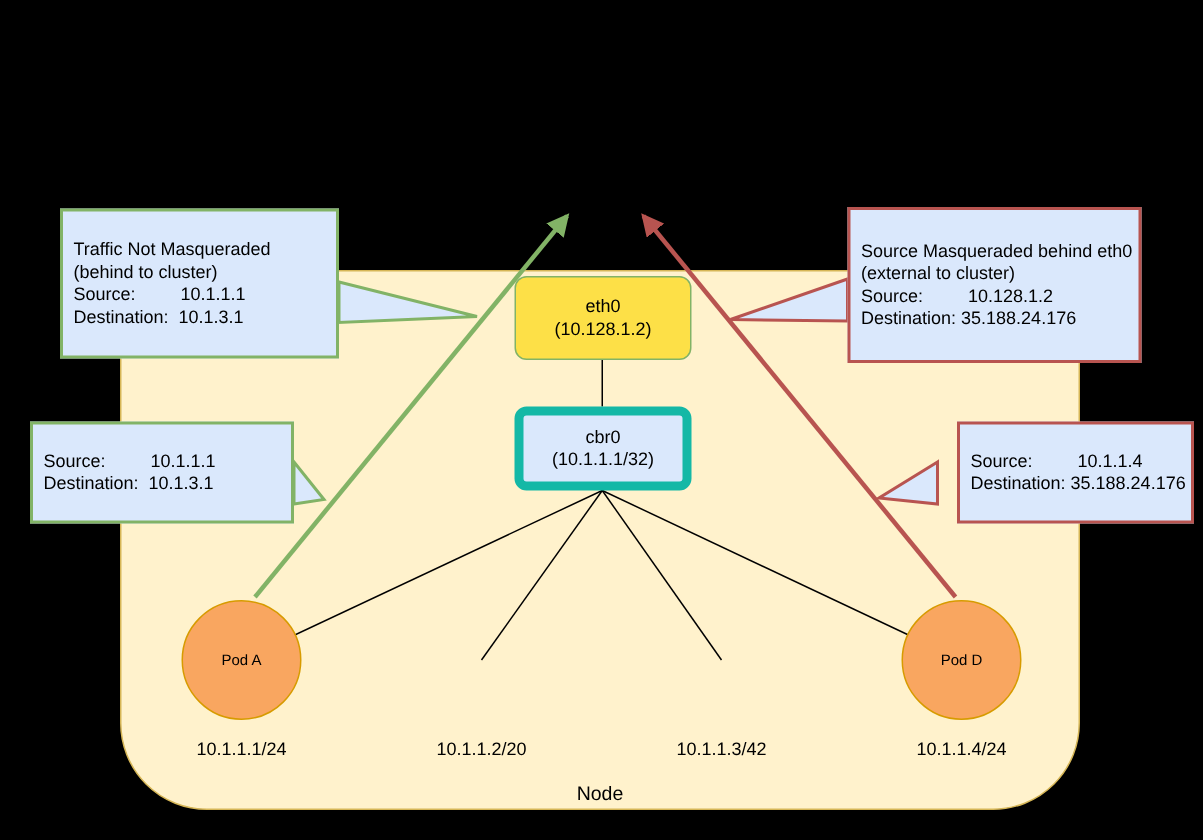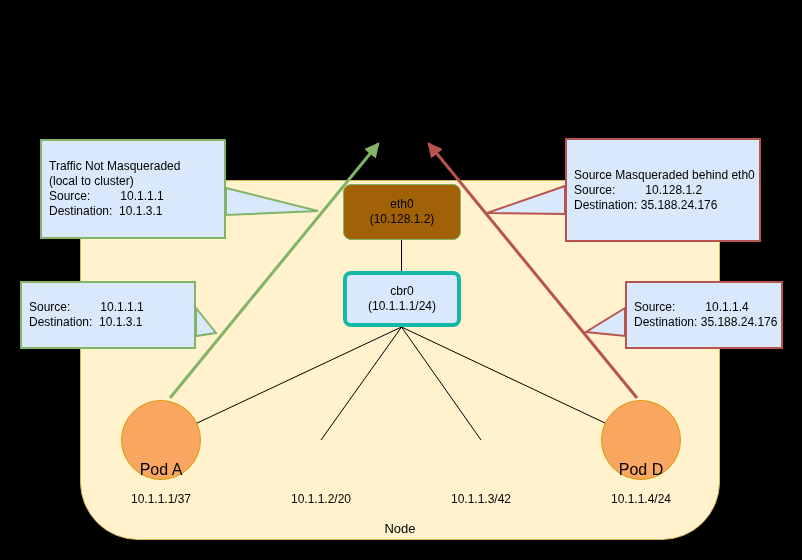--- a/index.html
+++ b/index.html
@@ -9,45 +9,45 @@
   .layer { position:absolute; left:0; top:0; width:802px; height:560px; pointer-events:none; }
   .layer.lines  { z-index:2; }
   .layer.arrows { z-index:4; }
 
   .node-box { position:absolute; left:80px; top:180px; width:640px; height:360px;
               background:#FFF2CC; border:1px solid #D6B656; border-radius:58px; z-index:1; }
 
   .iface { position:absolute; width:118px; height:56px; border-radius:8px;
            display:flex; flex-direction:column; align-items:center; justify-content:center;
            font-size:12px; line-height:15px; color:#000; z-index:3; text-align:center; }
-  .eth0 { left:343px; top:184px; background:#a16207; border:1px solid #82B366; }
-  .cbr0 { left:343px; top:271px; background:#DAE8FC; border:4px solid #14b8a6; }
+  .eth0 { left:343px; top:184px; background:#fde047; border:1px solid #82B366; }
+  .cbr0 { left:343px; top:271px; background:#DAE8FC; border:6px solid #14b8a6; }
 
   .pod { position:absolute; top:400px; width:80px; height:80px; border-radius:50%;
          background:#F9A660; border:1px solid #D79B00;
-         display:flex; align-items:flex-end; justify-content:center;
-         font-size:16px; color:#000; z-index:3; }
+         display:flex; align-items:center; justify-content:center;
+         font-size:10px; color:#000; z-index:3; }
   .pod-a { left:121px; } .pod-b { left:281px; } .pod-c { left:441px; } .pod-d { left:601px; }
 
   .subnet { position:absolute; top:492px; width:120px; text-align:center;
             font-size:12px; color:#000; z-index:3; }
   .subnet-a { left:101px; } .subnet-b { left:261px; } .subnet-c { left:421px; } .subnet-d { left:581px; }
 
   .node-label { position:absolute; left:340px; top:521px; width:120px; text-align:center;
                 font-size:13px; color:#000; z-index:3; }
 
   .callout { position:absolute; background:#DAE8FC; z-index:5;
              display:flex; flex-direction:column; justify-content:center;
              padding-left:7px; font-size:12px; line-height:15px; color:#000; white-space:pre; }
   .callout-green { border:2px solid #82B366; }
   .callout-red   { border:2px solid #B85450; }
   .c1 { left:40px;  top:139px; width:186px; height:100px; }
   .c2 { left:20px;  top:281px; width:176px; height:68px;  }
   .c3 { left:565px; top:138px; width:196px; height:104px; }
-  .c4 { left:625px; top:281px; width:158px; height:68px;  }
+  .c4 { left:638px; top:281px; width:158px; height:68px;  }
 </style>
 </head>
 <body>
 
 <div class="stage">
 
   <div class="node-box"></div>
 
   <svg class="layer lines" viewBox="0 0 802 560">
     <line x1="401.5" y1="240" x2="401.5" y2="271" stroke="#000" stroke-width="1"></line>
@@ -56,31 +56,31 @@
     <line x1="401.5" y1="327" x2="481" y2="440" stroke="#000" stroke-width="1"></line>
     <line x1="401.5" y1="327" x2="641" y2="440" stroke="#000" stroke-width="1"></line>
   </svg>
 
   <div class="iface eth0">
     <div>eth0</div>
     <div>(10.128.1.2)</div>
   </div>
   <div class="iface cbr0">
     <div>cbr0</div>
-    <div>(10.1.1.1/24)</div>
+    <div>(10.1.1.1/32)</div>
   </div>
 
   <div class="pod pod-a">
     <span>Pod A</span>
   </div>
   <div class="pod pod-d">
     <span>Pod D</span>
   </div>
 
-  <div class="subnet subnet-a">10.1.1.1/37</div>
+  <div class="subnet subnet-a">10.1.1.1/24</div>
   <div class="subnet subnet-b">10.1.1.2/20</div>
   <div class="subnet subnet-c">10.1.1.3/42</div>
   <div class="subnet subnet-d">10.1.1.4/24</div>
 
   <div class="node-label">Node</div>
 
   <svg class="layer arrows" viewBox="0 0 802 560">
     <defs>
       <marker id="ah-green" markerWidth="5" markerHeight="5" refX="4.2" refY="2.5" orient="auto" markerUnits="strokeWidth">
         <path d="M0,0 L5,2.5 L0,5 z" fill="#82B366"></path>
@@ -94,32 +94,33 @@
     <line x1="637" y1="398" x2="429" y2="144" stroke="#B85450" stroke-width="3" marker-end="url(#ah-red)"></line>
 
     <polygon points="226,188 318,211 226,215" fill="#DAE8FC" stroke="#82B366" stroke-width="2"></polygon>
     <polygon points="196,308 216,333 196,336" fill="#DAE8FC" stroke="#82B366" stroke-width="2"></polygon>
     <polygon points="565,186 487,213 565,214" fill="#DAE8FC" stroke="#B85450" stroke-width="2"></polygon>
     <polygon points="625,308 586,332 625,336" fill="#DAE8FC" stroke="#B85450" stroke-width="2"></polygon>
   </svg>
 
   <div class="callout callout-green c1">
     <div>Traffic Not Masqueraded</div>
-    <div>(local to cluster)</div>
+    <div>(behind to cluster)</div>
     <div>Source:         10.1.1.1</div>
     <div>Destination:  10.1.3.1</div>
   </div>
 
   <div class="callout callout-green c2">
     <div>Source:         10.1.1.1</div>
     <div>Destination:  10.1.3.1</div>
   </div>
 
   <div class="callout callout-red c3">
     <div>Source Masqueraded behind eth0</div>
+    <div>(external to cluster)</div>
     <div>Source:         10.128.1.2</div>
     <div>Destination: 35.188.24.176</div>
   </div>
 
   <div class="callout callout-red c4">
     <div>Source:         10.1.1.4</div>
     <div>Destination: 35.188.24.176</div>
   </div>
 
 </div>

